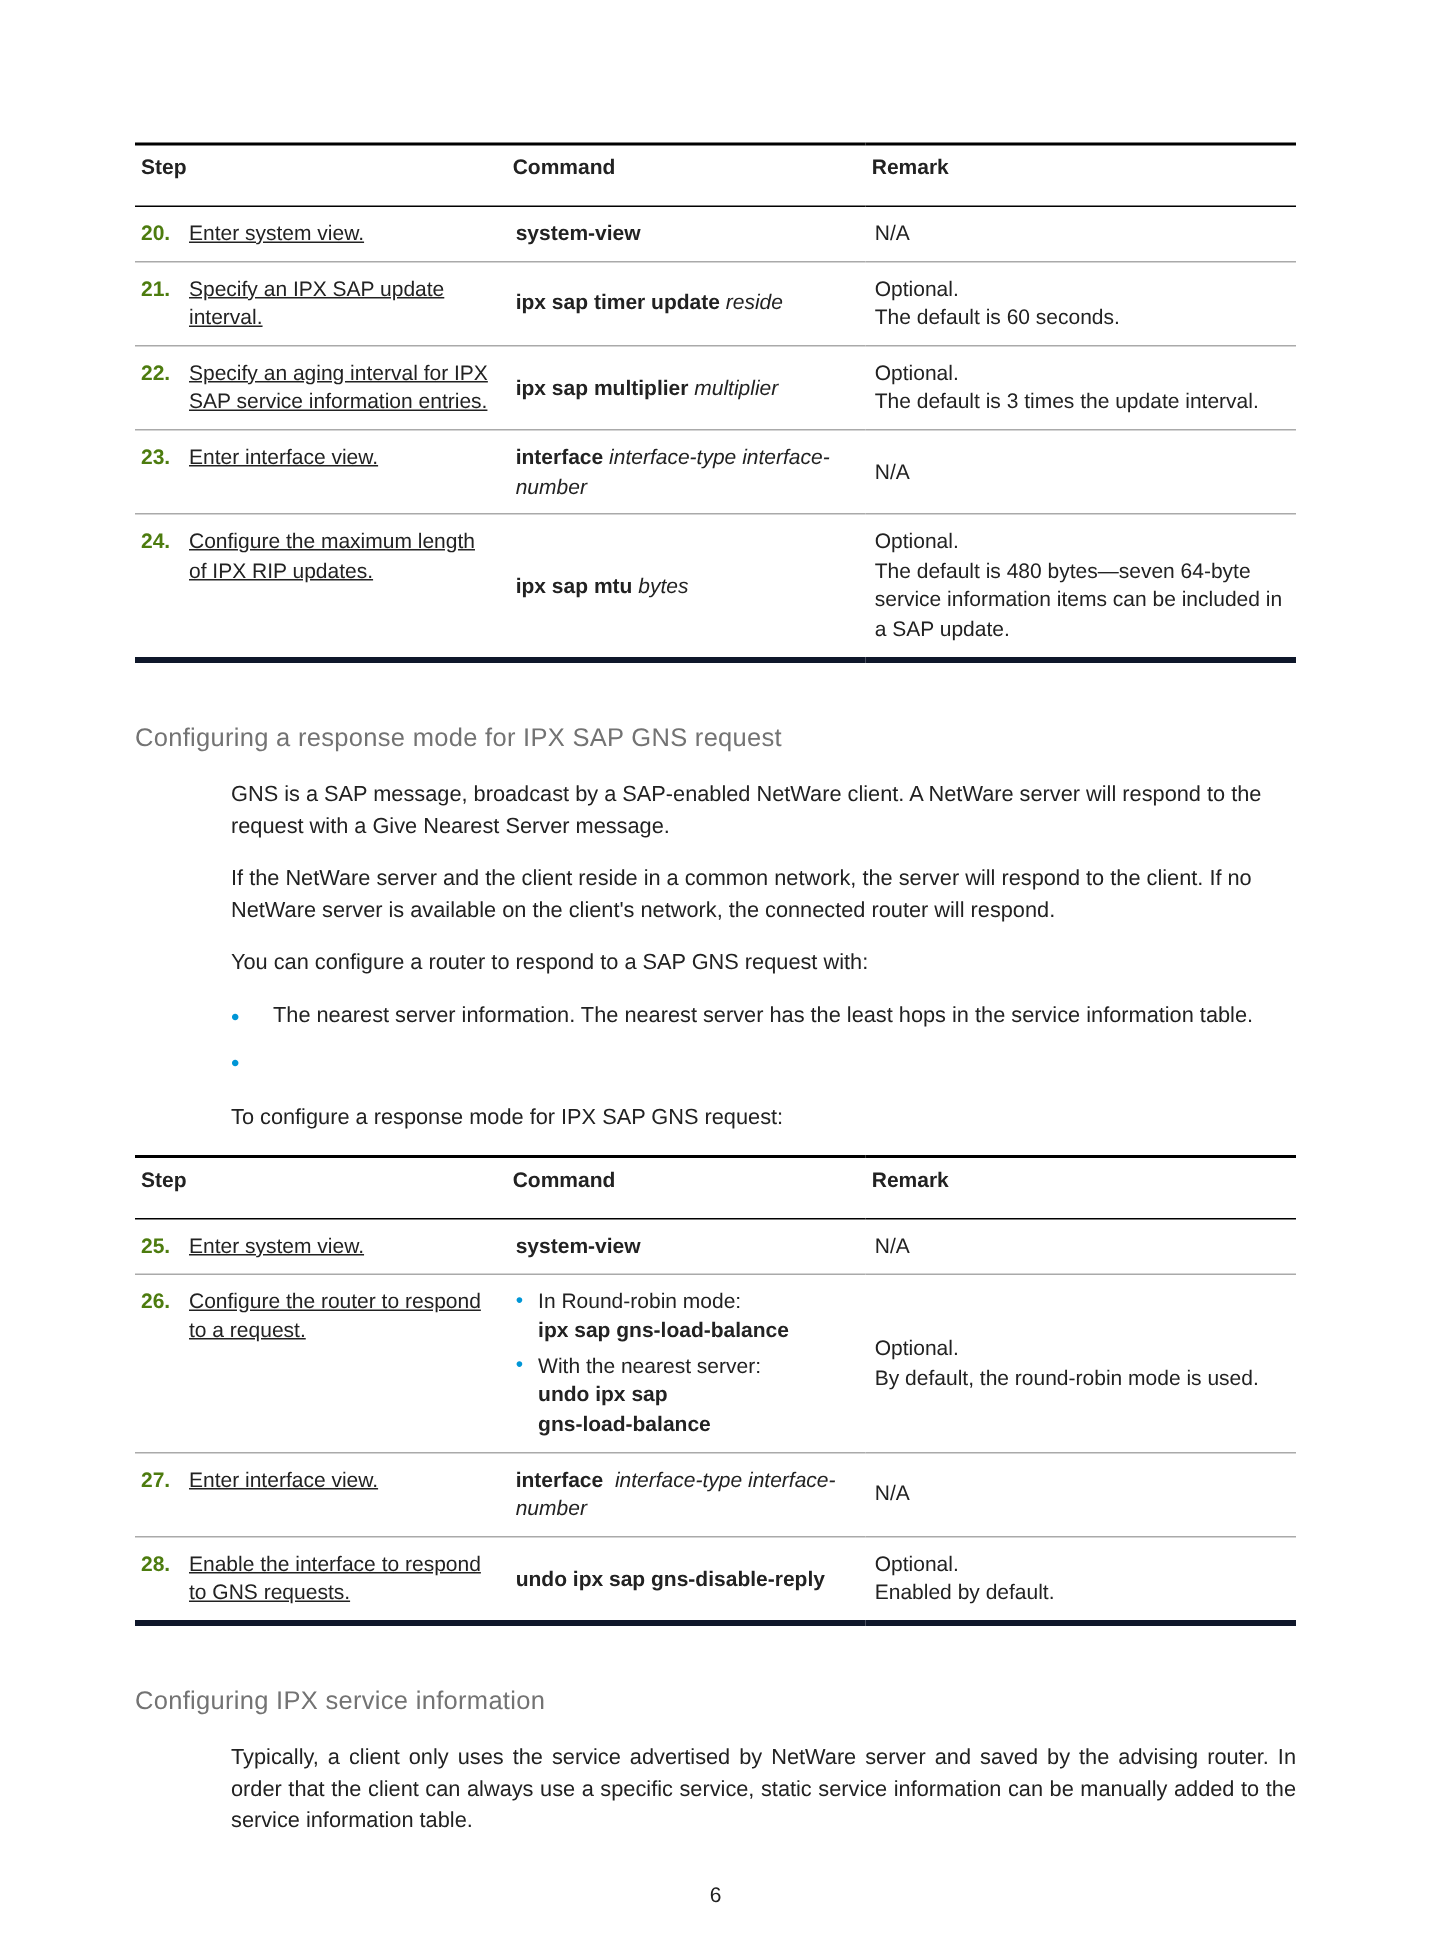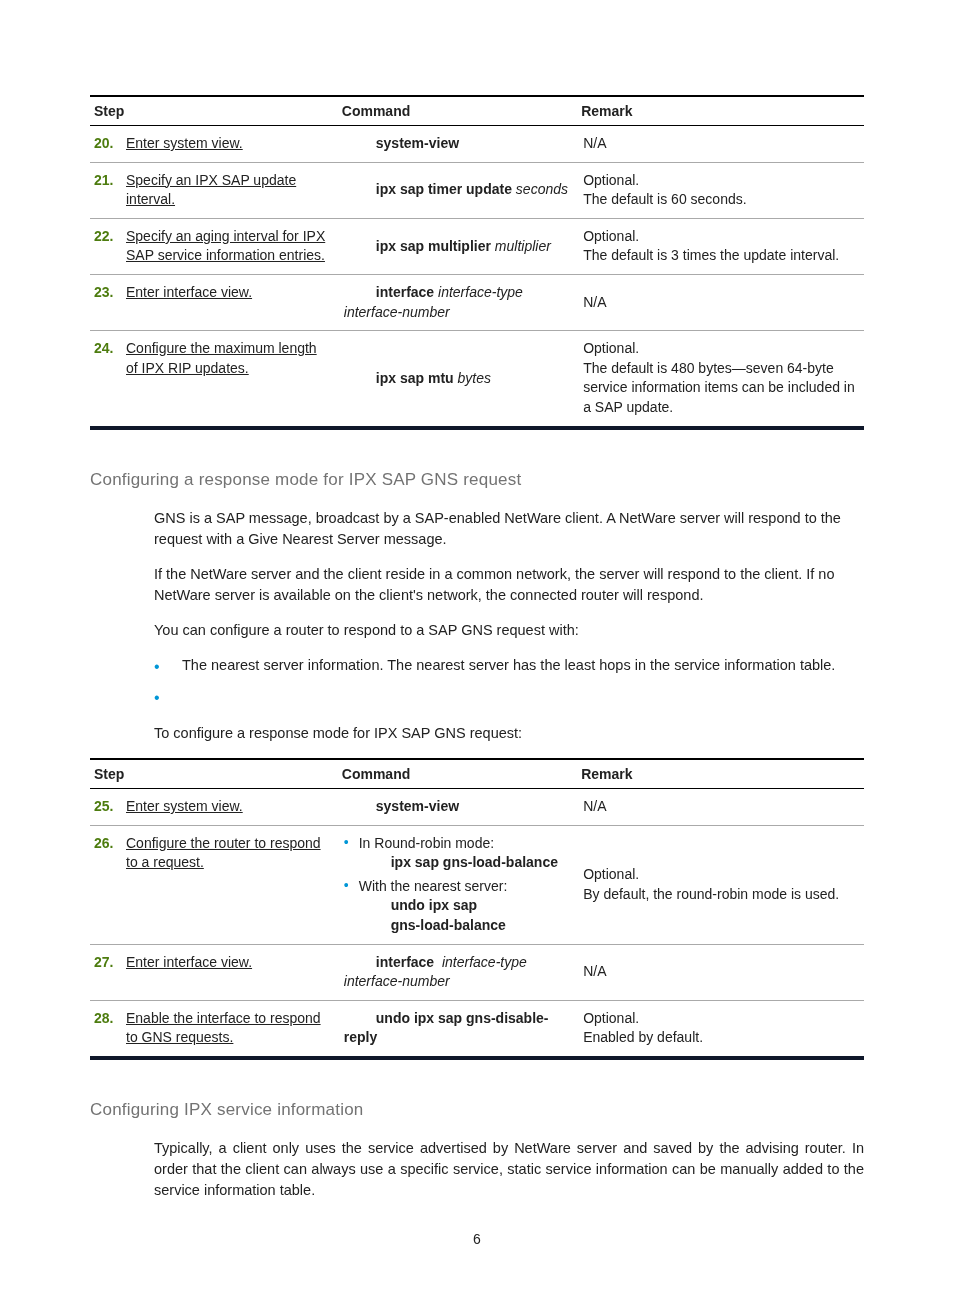--- a/index.html
+++ b/index.html
@@ -21,21 +21,21 @@
     width: 100%;
     font-size: 14px;
   }
   thead tr {
     border-top: 2px solid #000;
     border-bottom: 1px solid #000;
   }
   th {
     text-align: left;
     font-weight: bold;
-    padding: 6px 6px 6px 4px;
+    padding: 6px 6px 18px 4px;
     vertical-align: top;
   }
   tbody tr {
     border-bottom: 1px solid #aaa;
   }
   tbody tr:last-child {
     border-bottom: 4px solid #0f172a;
   }
   td {
     padding: 8px 6px;
@@ -59,21 +59,21 @@
   .stepnum {
     color: #4d7c0f;
     font-weight: bold;
     width: 32px;
     flex-shrink: 0;
   }
   .steptext {
     flex: 1;
     text-decoration: underline;
   }
-  .cmd-bold { font-weight: bold; margin-left: 32px; }
+  .cmd-bold { font-weight: bold; }
   .cmd-ital { font-style: italic; }
   .cmd-bullet-list {
     list-style: none;
     margin: 0;
     padding: 0;
   }
   .cmd-bullet-list li {
     display: flex;
     margin-bottom: 4px;
   }
@@ -146,21 +146,21 @@
       </tr>
       <tr>
         <td class="stepcell">
             <div class="stepwrap">
           <span class="stepnum">21.</span>
           <span class="steptext">Specify an IPX SAP update interval.</span>
         </div>
           </td>
         <td class="cmdcell">
           <span class="cmd-bold">ipx sap timer update</span>
-          <span class="cmd-ital">seconds</span>
+          <span class="cmd-ital">reside</span>
         </td>
         <td class="remarkcell">
           <div>Optional.</div>
           <div>The default is 60 seconds.</div>
         </td>
       </tr>
       <tr>
         <td class="stepcell">
             <div class="stepwrap">
           <span class="stepnum">22.</span>

